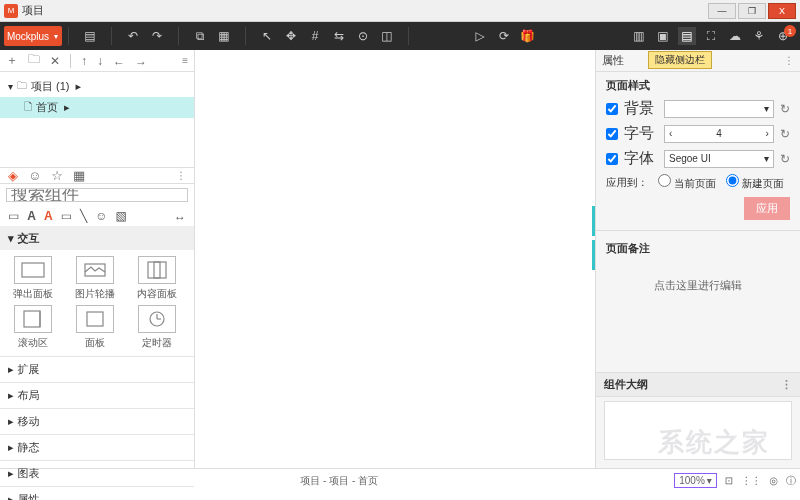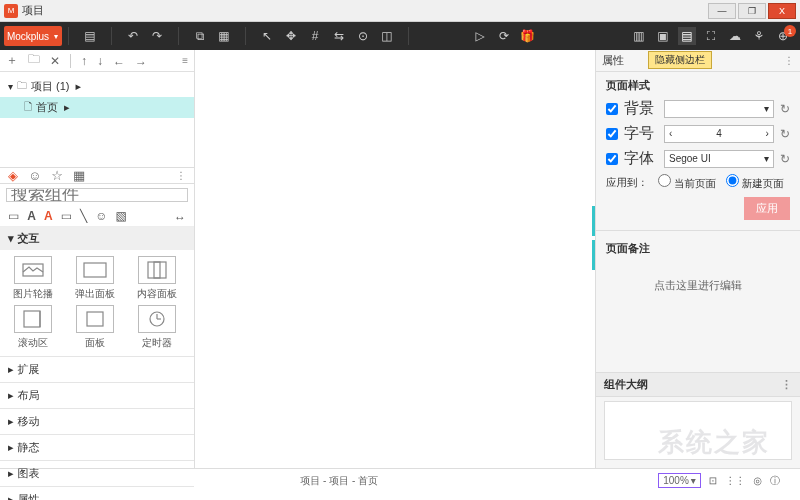--- a/index.html
+++ b/index.html
@@ -59,21 +59,21 @@
 .rp-row input[type=checkbox] { width: 12px; height: 12px; }
 .rp-label { width: 34px; font-size: 15px; }
 .rp-field { flex: 1; height: 18px; border: 1px solid #bbb; background: #fff; font-size: 10px; padding: 0 4px; display: flex; align-items: center; justify-content: space-between; }
 .rp-reset { font-size: 12px; color: #777; cursor: pointer; }
 .rp-apply-row { display: flex; align-items: center; gap: 10px; margin: 6px 0; font-size: 10.5px; }
 .rp-apply-btn { margin-left: auto; background: #f29b9b; color: #fff; padding: 4px 12px; border: none; cursor: pointer; font-size: 11px; display: block; margin-top: 6px; }
 .divider { border-top: 1px solid #ddd; margin: 4px 0; }
 .rp-remark { text-align: center; color: #666; padding: 16px 0; font-size: 11px; cursor: pointer; }
 .outline-head { padding: 4px 8px; font-weight: bold; border-top: 1px solid #ddd; border-bottom: 1px solid #ddd; display: flex; justify-content: space-between; align-items: center; background: #ececec; gap: 16px; }
 .outline-body { flex: 1; background: #fff; border: 1px solid #ddd; margin: 4px 8px 8px; }
-.statusbar { height: 24px; border-top: 1px solid #ddd; display: flex; align-items: center; padding: 0 20px; font-size: 10px; color: #666; }
+.statusbar { height: 24px; border-top: 1px solid #ddd; display: flex; align-items: center; padding: 0 4px; font-size: 10px; color: #666; }
 .status-center { margin: 0 auto; }
 .status-right { display: flex; align-items: center; gap: 8px; }
 .zoom { border: 1px solid #8b5cf6; padding: 1px 4px; display: flex; align-items: center; gap: 2px; }
 .watermark { position: absolute; right: 30px; bottom: 40px; opacity: 0.12; font-size: 26px; font-weight: bold; color: #334; pointer-events: none; letter-spacing: 2px; }
 </style>
 </head>
 <body>
 
 <div class="titlebar">
   <div class="titlebar-left">
@@ -180,33 +180,33 @@
     </div>
 
     <div class="cat-header">
       <span>▾</span>
       <span>交互</span>
     </div>
     <div class="comp-grid">
       <div class="comp-item">
         <div class="comp-thumb">
             <svg viewBox="0 0 26 20">
+              <rect x="2" y="3" width="22" height="14"></rect>
+            </svg>
+          </div>
+        <span class="comp-label">弹出面板</span>
+      </div>
+      <div class="comp-item">
+        <div class="comp-thumb">
+            <svg viewBox="0 0 26 20">
               <rect x="3" y="4" width="20" height="12"></rect>
               <path d="M3 12 l6-5 4 4 4-3 6 4"></path>
             </svg>
           </div>
         <span class="comp-label">图片轮播</span>
-      </div>
-      <div class="comp-item">
-        <div class="comp-thumb">
-            <svg viewBox="0 0 26 20">
-              <rect x="2" y="3" width="22" height="14"></rect>
-            </svg>
-          </div>
-        <span class="comp-label">弹出面板</span>
       </div>
       <div class="comp-item">
         <div class="comp-thumb">
             <svg viewBox="0 0 26 20">
               <rect x="4" y="2" width="12" height="16"></rect>
               <rect x="10" y="2" width="12" height="16"></rect>
             </svg>
           </div>
         <span class="comp-label">内容面板</span>
       </div>

